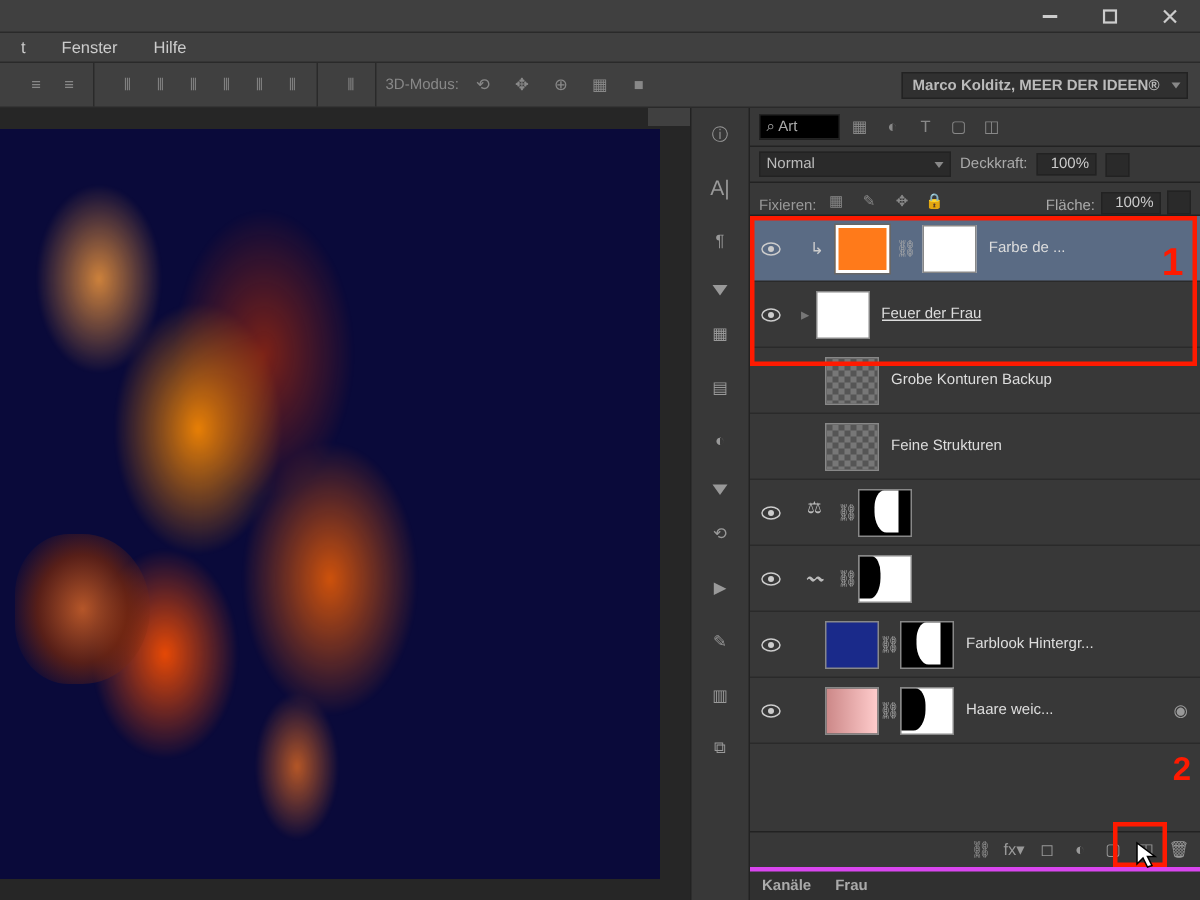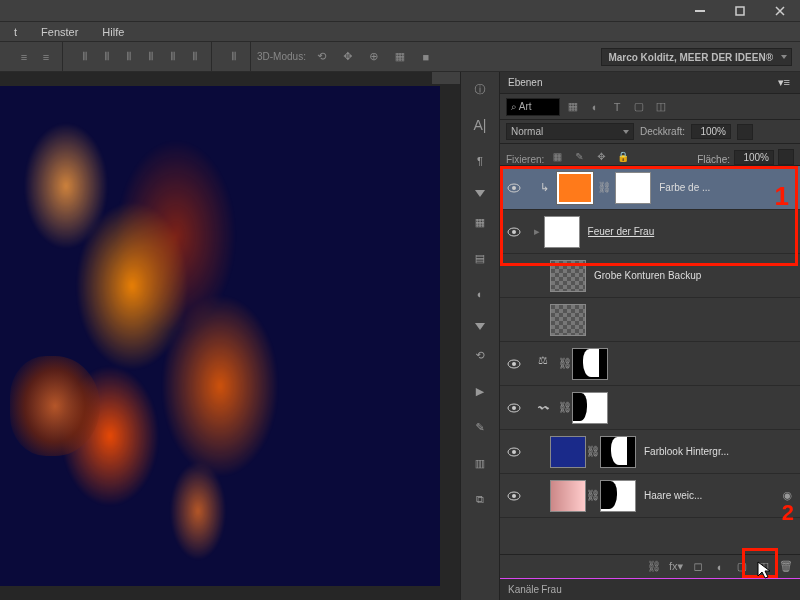--- a/index.html
+++ b/index.html
@@ -75,21 +75,21 @@
   
   .hl1 { position:absolute; left:0; top:0; width:298px; height:100px; border:3px solid #ff1a00; box-sizing:border-box; pointer-events:none; }
   .hl1-lbl { position:absolute; right:6px; top:12px; color:#ff1a00; font-size:26px; font-weight:bold; }
   
   .layer-foot { height: 24px; border-top:1px solid #222; display:flex; align-items:center; justify-content:flex-end; padding:0 4px; gap:2px; position:relative;}
   .foot-ico { width:20px;height:18px; color:#999; display:flex;align-items:center;justify-content:center;}
   .hl2 { position:absolute; right:22px; bottom:0; width:36px; height:30px; border:3px solid #ff1a00; pointer-events:none; }
   .hl2-lbl { position:absolute; right:6px; bottom:28px; color:#ff1a00; font-size:22px; font-weight:bold; }
   .cursor { position:absolute; right:28px; bottom:-2px; width:16px;height:20px; }
   
-  .btm-tabs { height: 22px; background:#303030; border-top:1px solid #d946ef; display:flex; align-items:center; padding:0 8px; gap:2px;}
+  .btm-tabs { height: 22px; background:#303030; border-top:3px solid #d946ef; display:flex; align-items:center; padding:0 8px; gap:16px;font-weight:bold;}
   .btm-tabs span { font-size:10px; color:#aaa;}
   
   svg { fill: currentColor; }
 </style>
 </head>
 <body>
 
 <div class="titlebar">
   <div class="win-btn">
       <svg viewBox="0 0 10 10">
@@ -159,24 +159,20 @@
     <div class="ri">◐</div>
     <div class="tri"></div>
     <div class="ri">⟲</div>
     <div class="ri">▶</div>
     <div class="ri">✎</div>
     <div class="ri">▥</div>
     <div class="ri">⧉</div>
   </div>
 
   <div class="panel-col">
-    <div class="panel-hdr">
-      <span>Ebenen</span>
-      <div class="menu-ico">▾≡</div>
-    </div>
     <div class="search-row">
       <div class="search-box">⌕ Art</div>
       <div class="srow-ico">▦</div>
       <div class="srow-ico">◐</div>
       <div class="srow-ico">T</div>
       <div class="srow-ico">▢</div>
       <div class="srow-ico">◫</div>
     </div>
     <div class="mode-row">
       <div class="mode-drop">Normal</div>
@@ -231,20 +227,21 @@
 
       <div class="layer">
         <div class="eye"></div>
         <div class="thumb tchecker" style="margin-left:22px;"></div>
         <div class="lname">Grobe Konturen Backup</div>
       </div>
 
       <div class="layer">
         <div class="eye"></div>
         <div class="thumb tchecker" style="margin-left:22px;"></div>
+        <div class="lname">Feine Strukturen</div>
       </div>
 
       <div class="layer">
         <div class="eye">
             <svg viewBox="0 0 14 10">
               <ellipse cx="7" cy="5" rx="6" ry="4" fill="none" stroke="#ccc"></ellipse>
               <circle cx="7" cy="5" r="2"></circle>
             </svg>
           </div>
         <div class="adj-ico">⚖</div>

